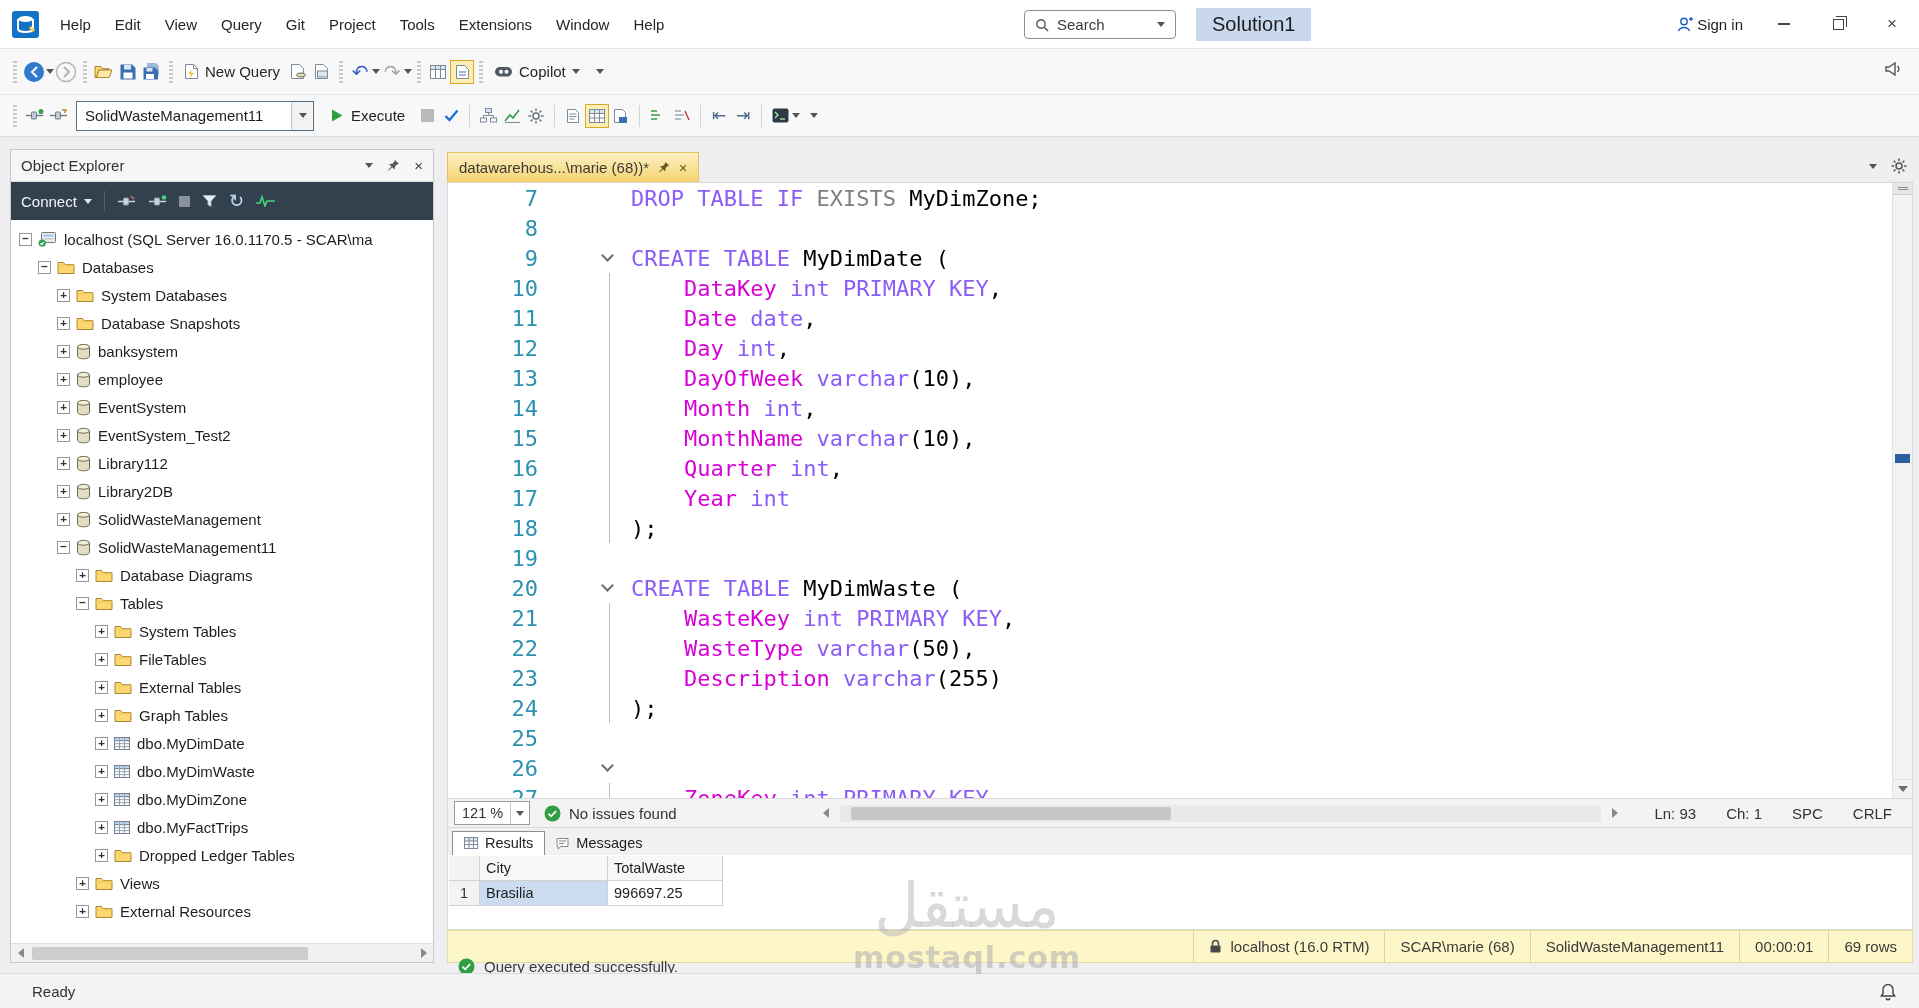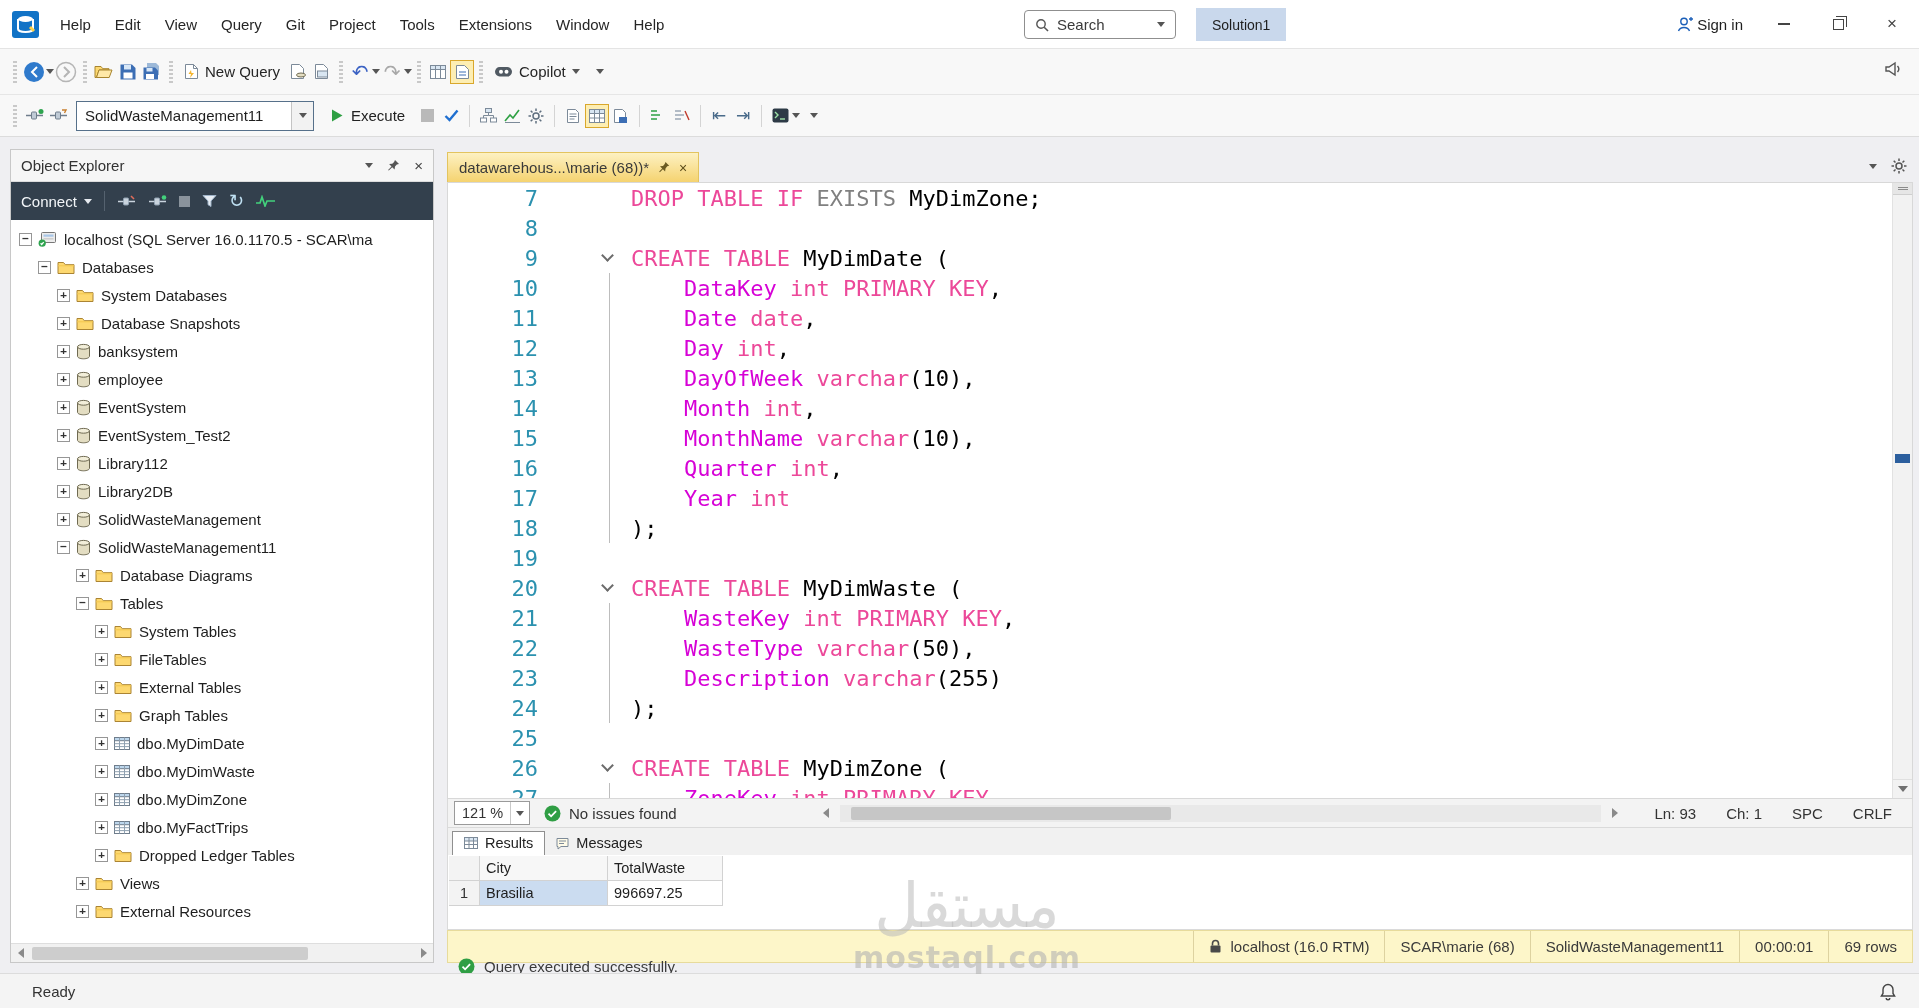--- a/index.html
+++ b/index.html
@@ -19,21 +19,21 @@
 
   
   .titlebar { position:relative; height:49px; background:#ffffff; border-bottom:1px solid #e4e4e4; }
   .app-logo { position:absolute; left:12px; top:11px; }
   .menus { position:absolute; left:48px; top:0; height:48px; display:flex; align-items:center; }
   .menu-item { padding:6px 12px; font-size:15px; color:#262626; cursor:default; }
   .search-box { position:absolute; left:1024px; top:10px; width:152px; height:29px; border:1px solid #8f8f8f;
     border-radius:4px; display:flex; align-items:center; gap:8px; padding:0 10px; font-size:15px; color:#3a3a3a; background:#fff; }
   .search-box .caret { margin-left:auto; }
   .solution-chip { position:absolute; left:1196px; top:8px; height:33px; background:#c9d8ec; display:flex;
-    align-items:center; padding:0 16px; font-size:14px; color:#1e1e1e; }
+    align-items:center; padding:0 16px; font-size:20px; color:#1e1e1e; }
   .signin { position:absolute; right:176px; top:10px; height:29px; display:flex; align-items:center; gap:3px; font-size:15px; color:#1e1e1e; }
   .win-controls { position:absolute; right:0; top:0; height:48px; display:flex; }
   .win-btn { width:54px; height:48px; display:flex; align-items:center; justify-content:center; color:#444; }
   .min-glyph { width:12px; height:0; border-top:2px solid #444; }
   .restore-glyph { width:11px; height:11px; border:1.5px solid #444; position:relative; }
   .restore-glyph::before { content:''; position:absolute; left:2px; top:-4px; width:10px; height:10px; border:1.5px solid #444; border-bottom:none; border-left:none; }
   .close-glyph { font-size:17px; }
 
   
   .toolbar1 { height:46px; background:#f8f8f8; border-bottom:1px solid #e6e6e6; display:flex; align-items:center; padding:0 8px; position:relative; }
@@ -82,21 +82,21 @@
   .tabbar-right { position:absolute; right:6px; bottom:8px; display:flex; align-items:center; gap:14px; }
 
   .editor { flex:1; background:#fff; border:1px solid #d8d8d8; position:relative; overflow:hidden; }
   .code-area { position:absolute; inset:0 20px 0 0; overflow:hidden; font-family:"DejaVu Sans Mono", monospace; font-size:22px; }
   .code-line { height:30px; display:flex; align-items:center; }
   .ln { width:100px; text-align:right; padding-right:10px; color:#2b91af; flex:none; }
   .fold { width:83px; height:30px; position:relative; flex:none; }
   .fold.guide::before { content:''; position:absolute; left:61px; top:0; bottom:0; border-left:1px solid #bdbdbd; }
   .chev { position:absolute; left:55px; top:8px; width:9px; height:9px; border-right:2px solid #6b6b6b; border-bottom:2px solid #6b6b6b; transform:rotate(45deg); }
   .code-text { white-space:pre; }
-  .tk-kw { color:#ec4899; }
+  .tk-kw { color:#8b5cf6; }
   .tk-fn { color:#d602d6; }
   .tk-gr { color:#808080; }
   .tk-tx { color:#000000; }
   .vscroll { position:absolute; top:0; right:0; bottom:0; width:20px; background:#f2f2f2; border-left:1px solid #e2e2e2; }
   .vscroll .split-handle { height:12px; background:#e6e6e6; border-bottom:1px solid #cfcfcf; display:flex; align-items:center; justify-content:center; }
   .vscroll .split-handle div { width:10px; height:3px; border-top:1px solid #8a8a8a; border-bottom:1px solid #8a8a8a; }
   .vscroll .vthumb { position:absolute; top:44%; left:2px; width:15px; height:9px; background:#2c5f9e; }
   .vscroll .down-btn { position:absolute; bottom:0; left:0; width:20px; height:19px; display:flex; align-items:center; justify-content:center; border-top:1px solid #e0e0e0; }
   .tri-d { width:0; height:0; border-left:5px solid transparent; border-right:5px solid transparent; border-top:6px solid #6f6f6f; }
 
@@ -883,21 +883,20 @@
           <div class="code-line">
             <span class="ln">25</span>
             <span class="fold"></span>
             <span class="code-text"></span>
           </div>
           <div class="code-line">
             <span class="ln">26</span>
             <span class="fold">
               <span class="chev"></span>
             </span>
-            <span class="code-text"><span class="tk-kw">CREATE TABLE</span><span class="tk-tx"> MyDimZone (</span></span>
           </div>
           <div class="code-line">
             <span class="ln">27</span>
             <span class="fold guide"></span>
             <span class="code-text"><span class="tk-tx">    </span><span class="tk-fn">ZoneKey</span><span class="tk-tx"> </span><span class="tk-kw">int PRIMARY KEY</span><span class="tk-tx">,</span></span>
           </div>
         </div>
       <div class="vscroll">
         <div class="split-handle">
             <div></div>

